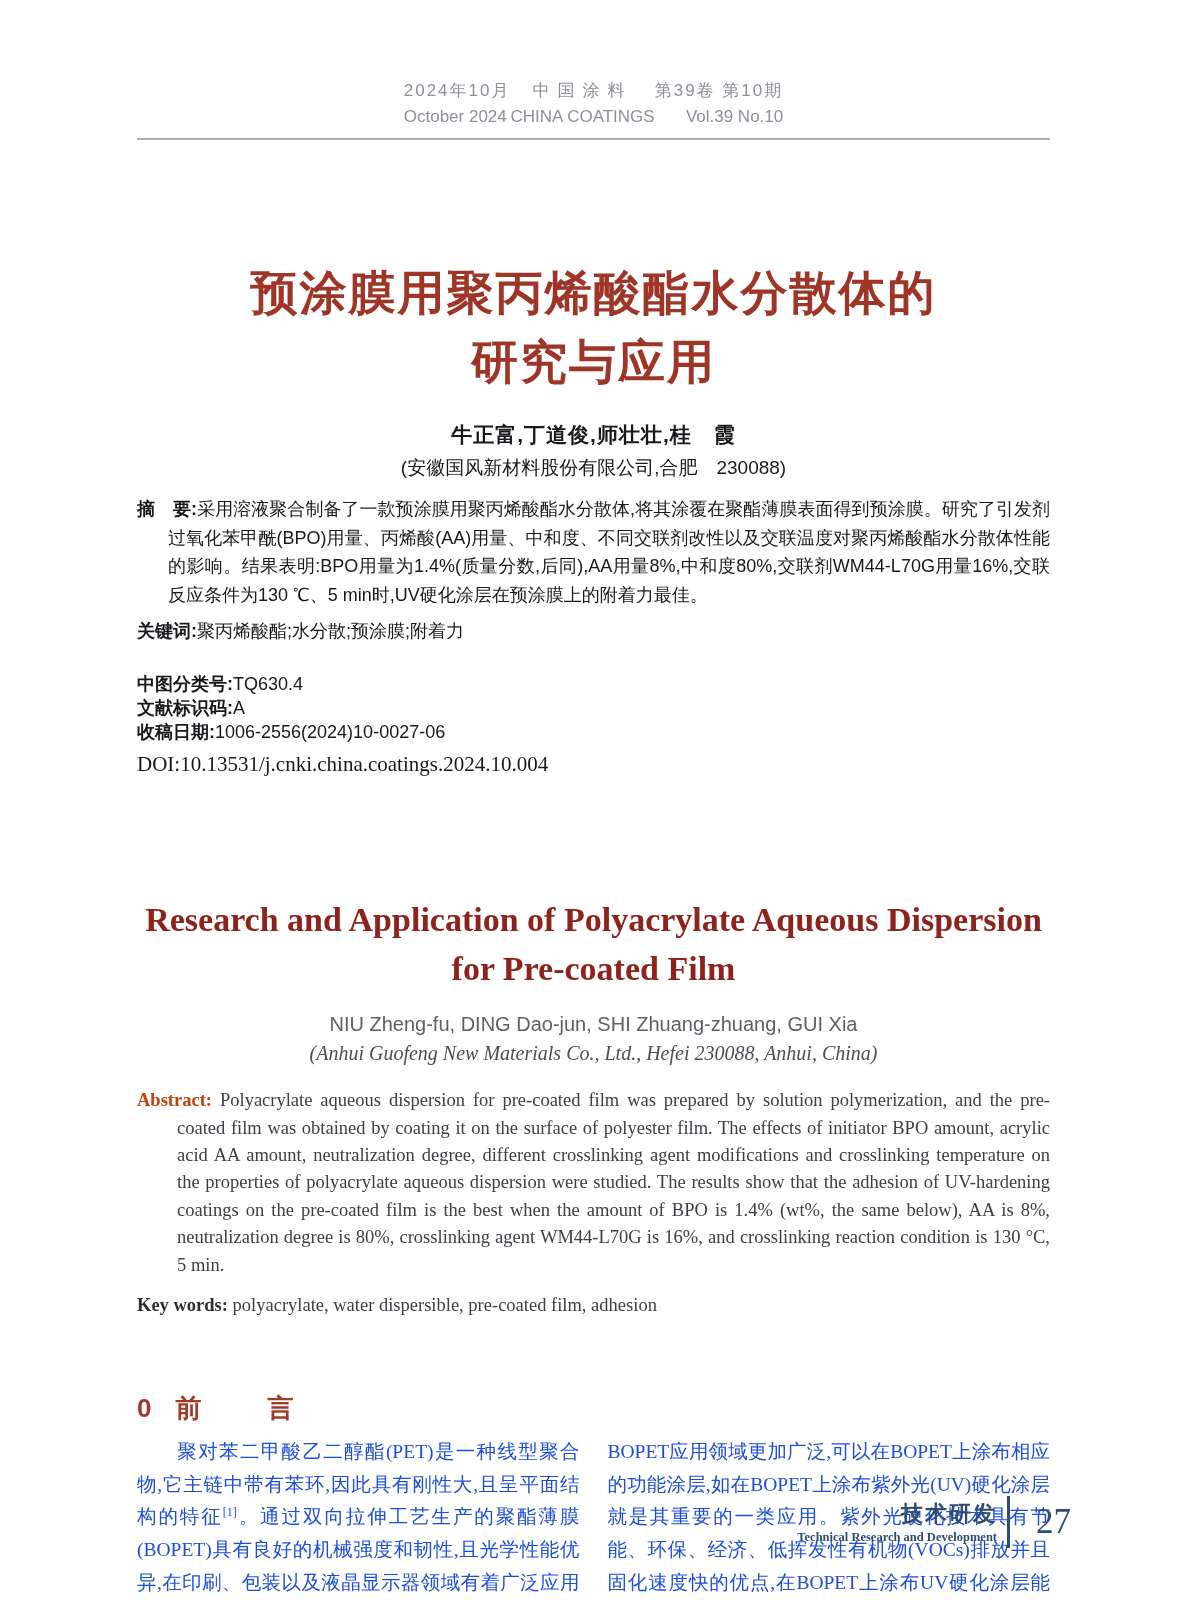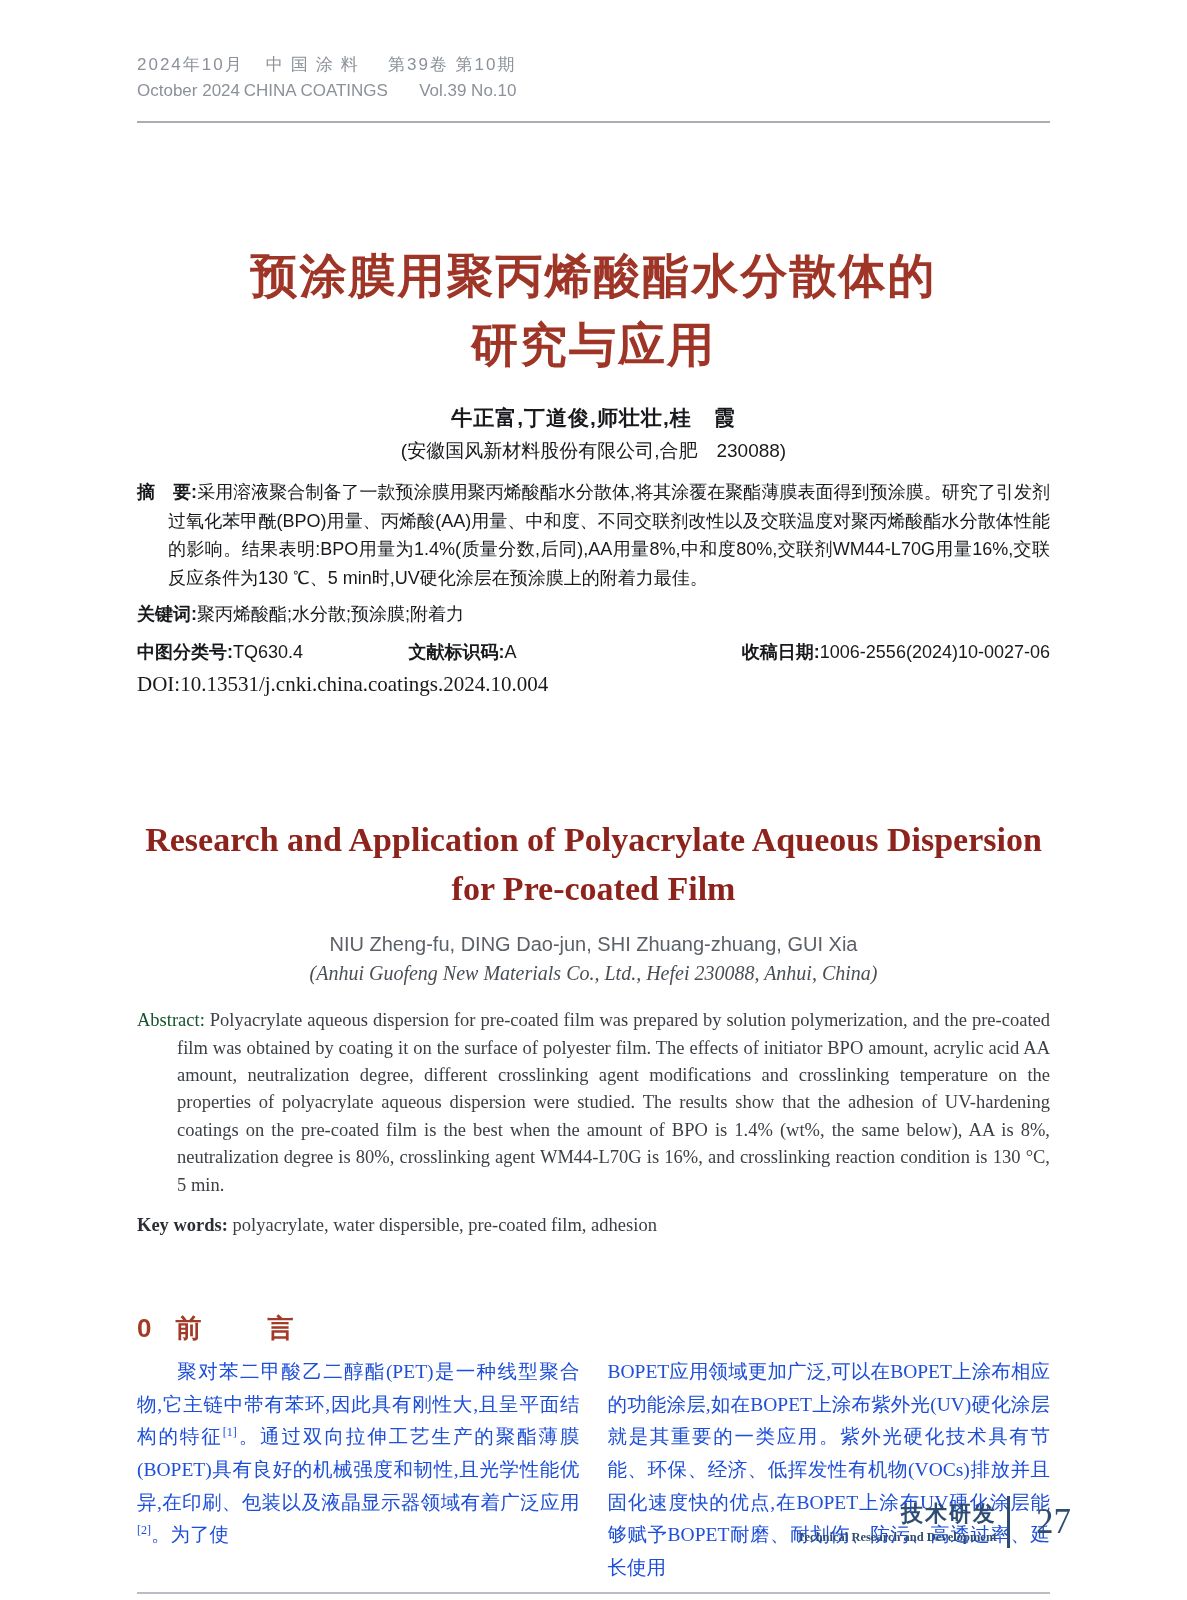--- a/index.html
+++ b/index.html
@@ -11,24 +11,25 @@
     font-family: "Liberation Sans", sans-serif;
     color: #1f2328;
   }
   .page {
     position: absolute; inset: 0;
     padding: 52px 137px 0 137px;
   }
 
   
   .hdr {
-    display: flex; justify-content: flex-start; align-items: flex-end;
+    display: flex; justify-content: center; align-items: flex-end;
     color: #8b9199; font-size: 17px; line-height: 1.55;
-    padding-bottom: 16px;
+    padding-bottom: 7px;
     border-bottom: 2px solid #a9aeb6;
+    margin-top: 26px;
   }
   .hdr .c { text-align: center; }
   .hdr .r { text-align: right; }
   .hdr .zh { letter-spacing: 2px; }
   .hdr .c .zh { letter-spacing: 8px; }
 
   
   .title-zh {
     margin-top: 118px;
     text-align: center;
@@ -49,23 +50,23 @@
   }
 
   
   .zh-meta { margin-top: 14px; font-size: 18px; line-height: 1.6; color: #17191c; }
   .hang-zh { padding-left: 31px; text-align: justify; }
   .hang-zh .lbl { margin-left: -31px; font-weight: 700; }
   .kw-zh { margin-top: 7px; }
   .kw-zh .lbl { font-weight: 700; }
 
   .class-row {
-    margin-top: 11px;
+    margin-top: 26px;
     display: flex; justify-content: space-between;
-    font-size: 18px; color: #17191c;
+    font-size: 18px; color: #17191c; flex-direction: column;
   }
   .class-row .lbl { font-weight: 700; }
   .class-row .mid { margin-right: 120px; }
 
   .doi-line {
     margin-top: 8px;
     font-family: "Liberation Serif", serif;
     font-size: 21px; color: #17191c;
   }
 
@@ -88,21 +89,21 @@
     font-family: "Liberation Serif", serif; font-style: italic;
     font-size: 20px; color: #4a4f55;
   }
   .en-abs {
     margin-top: 22px;
     font-family: "Liberation Serif", serif;
     font-size: 18.5px; line-height: 1.48; color: #3c4045;
     text-align: justify;
   }
   .hang-en { padding-left: 40px; }
-  .hang-en .lbl { margin-left: -40px; font-weight: 400; color: #14532d; }
+  .hang-en .lbl { margin-left: -40px; font-weight: 700; color: #c2410c; }
   .kw-en { margin-top: 13px; }
   .kw-en .lbl { font-weight: 700; color: #2b2f33; }
 
   
   .section-head {
     margin-top: 72px;
     color: #a23a28;
     font-size: 26px; font-weight: 800;
     letter-spacing: 2px;
   }

